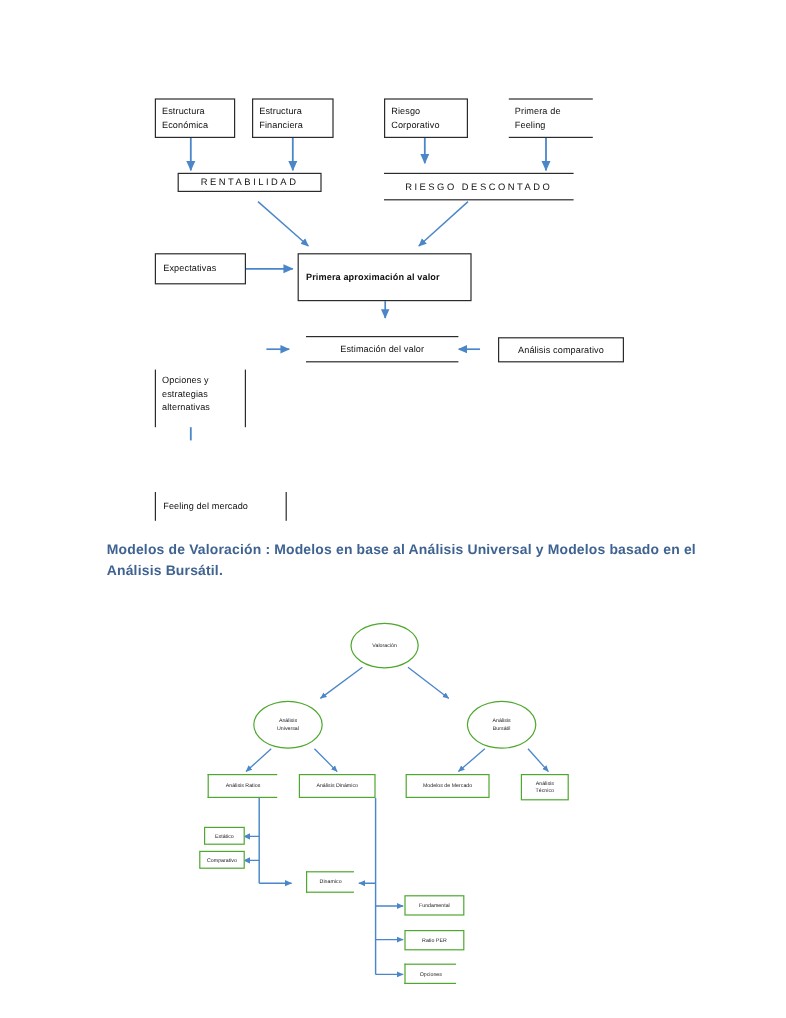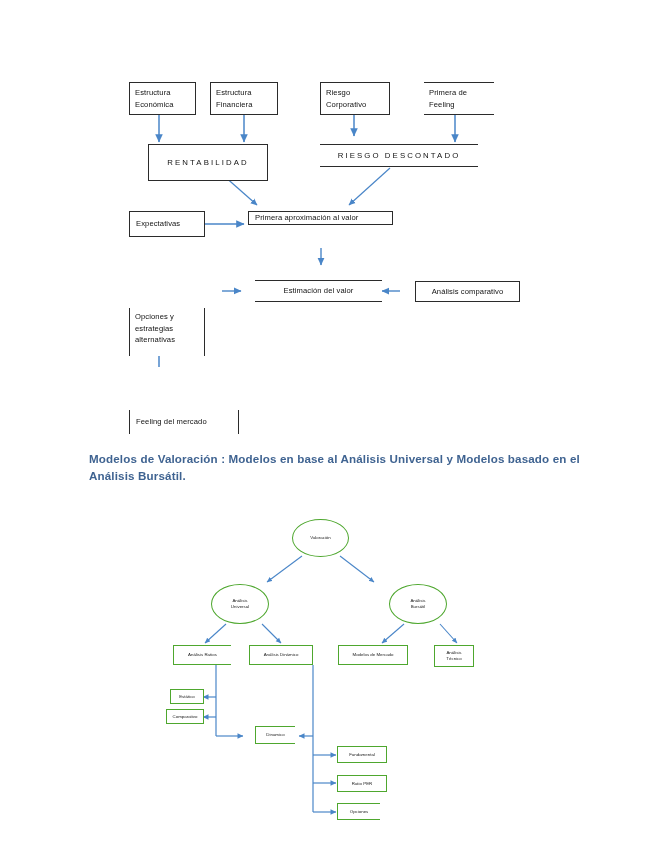--- a/index.html
+++ b/index.html
@@ -161,27 +161,27 @@
   <div class="d1box topleft" style="left:320px;top:82px;width:70px;height:33px;">
     <span>Riesgo</span><br>
     <span>Corporativo</span>
   </div>
 
   <div class="d1box topleft noside" style="left:424px;top:82px;width:70px;height:33px;">
     <span>Primera de</span><br>
     <span>Feeling</span>
   </div>
 
-  <div class="d1box center spaced" style="left:148px;top:144px;width:120px;height:37px;">RENTABILIDAD</div>
+  <div class="d1box center spaced" style="left:148px;top:144px;width:120px;height:16px;">RENTABILIDAD</div>
 
   <div class="d1box center spaced noside" style="left:320px;top:144px;width:158px;height:23px;">RIESGO DESCONTADO</div>
 
   <div class="d1box left" style="left:129px;top:211px;width:76px;height:26px;padding-left:6px;">Expectativas</div>
 
-  <div class="d1box left" style="left:248px;top:211px;width:145px;height:14px;padding-left:6px;">Primera aproximación al valor</div>
+  <div class="d1box left" style="left:248px;top:211px;width:145px;height:40px;padding-left:6px;font-weight:bold;">Primera aproximación al valor</div>
 
   <div class="d1box topleft sideonly" style="left:129px;top:265px;width:76px;height:48px;padding-top:3px;">
     <span>Opciones y</span><br>
     <span>estrategias</span><br>
     <span>alternativas</span>
   </div>
 
   <div class="d1box center noside" style="left:255px;top:280px;width:127px;height:22px;">Estimación del valor</div>
 
   <div class="d1box center" style="left:415px;top:281px;width:105px;height:21px;">Análisis comparativo</div>

